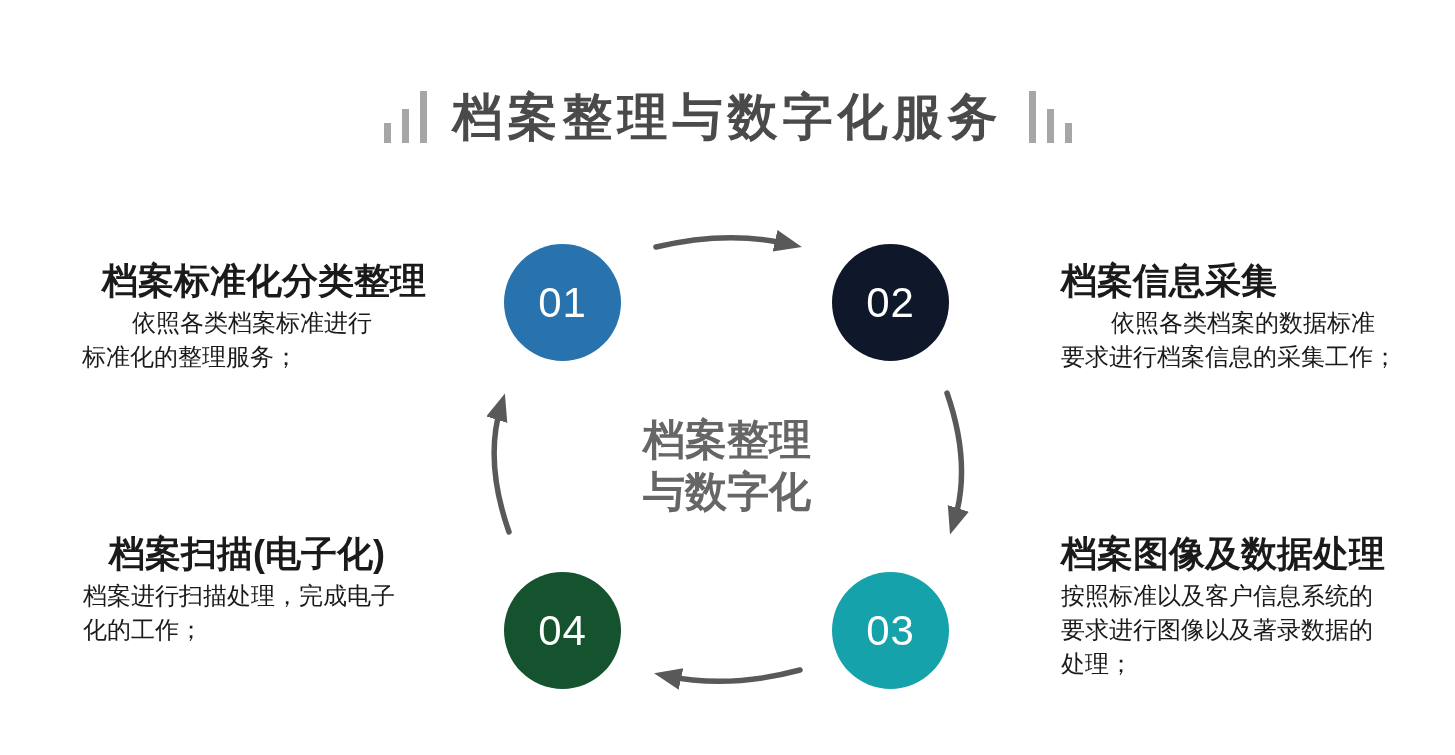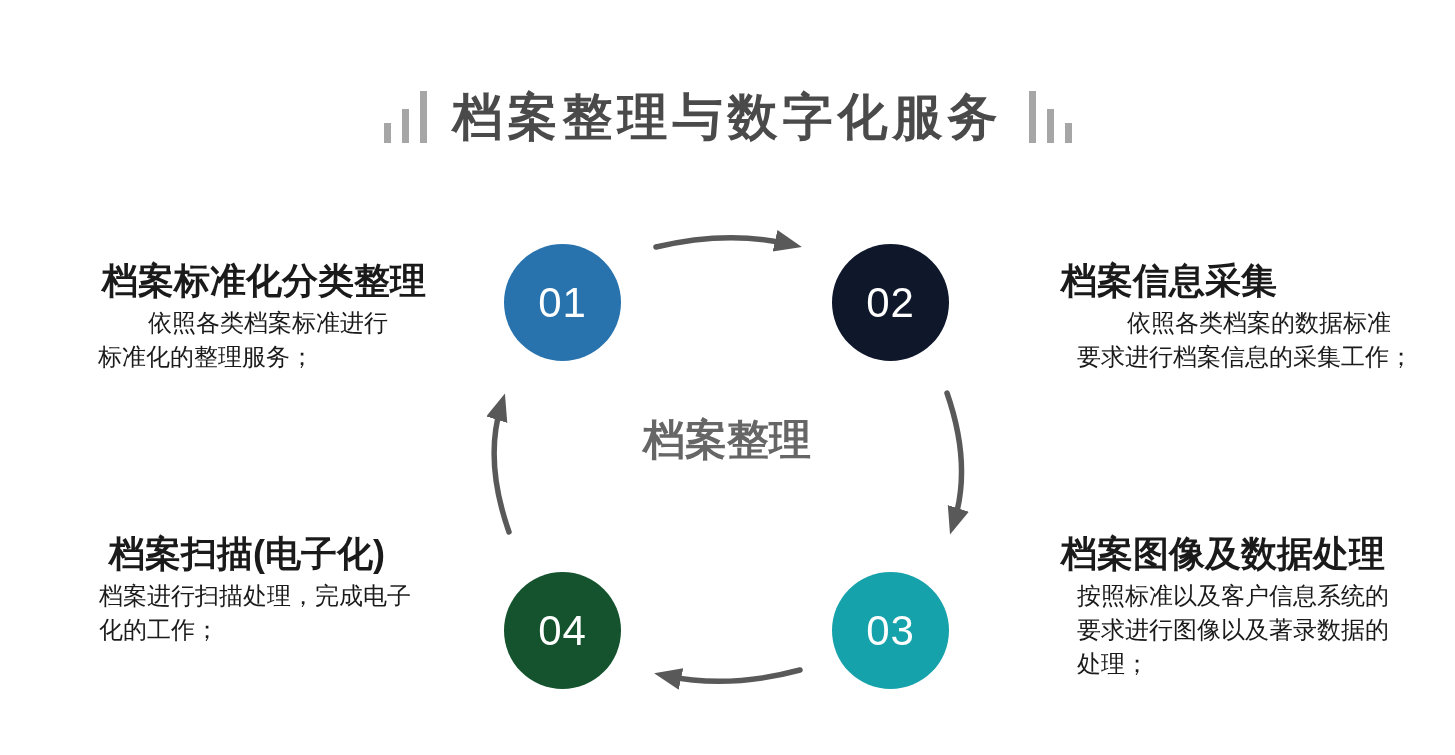--- a/index.html
+++ b/index.html
@@ -24,21 +24,21 @@
   .c1{left:504px;top:244px;}
   .c2{left:832px;top:244px;}
   .c3{left:832px;top:572px;}
   .c4{left:504px;top:572px;}
   .center-label{position:absolute;left:567px;top:414px;width:320px;
     text-align:center;font-size:42px;font-weight:700;color:#666666;line-height:52px;}
   
   .step{position:absolute;color:#1a1a1a;}
   .step-title{font-size:36px;font-weight:700;line-height:36px;margin-bottom:7px;white-space:nowrap;}
   .step-body{font-size:24px;line-height:34px;}
-  .step-body div{white-space:nowrap;margin-left:16px;}
+  .step-body div{white-space:nowrap;}
   .step-body .indent{padding-left:50px;}
   .s1{left:82px;top:263px;width:330px;}
   .s1 .step-title{padding-left:20px;}
   .s2{left:1061px;top:263px;width:350px;}
   .s3{left:1061px;top:536px;width:355px;}
   .s4{left:83px;top:536px;width:345px;}
   .s4 .step-title{padding-left:26px;}
 </style>
 </head>
 <body>
@@ -79,20 +79,21 @@
   </div>
   <div class="circle c3" style="background: rgb(22, 162, 171); justify-content: center;">
     <span>03</span>
   </div>
   <div class="circle c4" style="background: #14532d;">
     <span>04</span>
   </div>
 
   <div class="center-label">
     <div>档案整理</div>
+    <div>与数字化</div>
   </div>
 
   <div class="step s1">
     <div class="step-title">档案标准化分类整理</div>
     <div class="step-body">
       <div class="indent">依照各类档案标准进行</div>
       <div>标准化的整理服务；</div>
     </div>
   </div>
 

